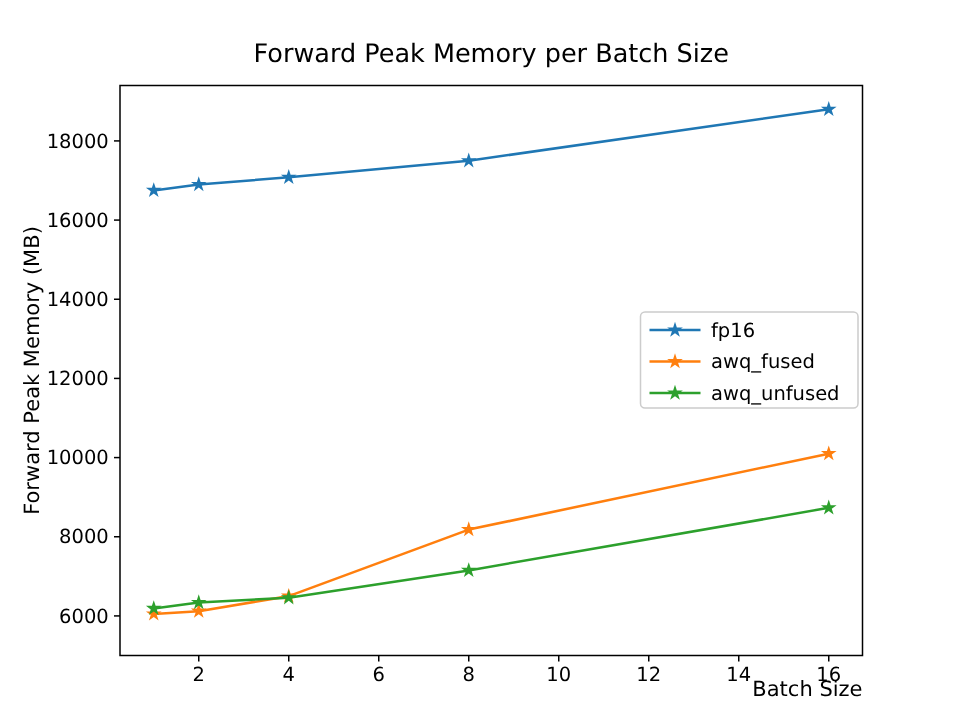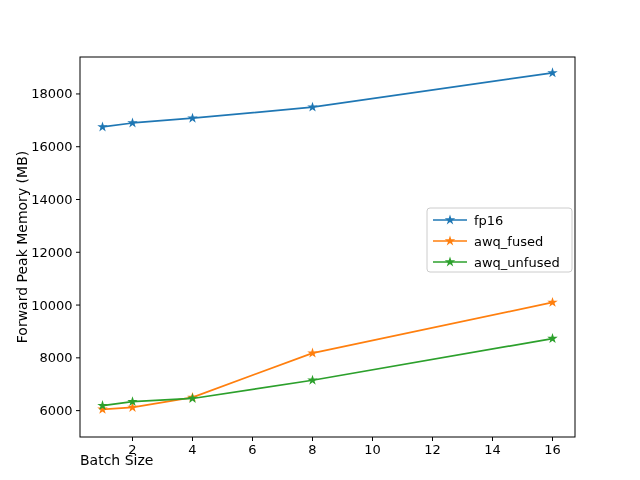--- a/index.html
+++ b/index.html
@@ -7,35 +7,36 @@
     position:relative;width:640px;height:480px;background:#ffffff;
     font-family:"DejaVu Sans","Liberation Sans",sans-serif;
     overflow:hidden;
   }
   #chart-title{
     position:absolute;left:80px;top:26px;width:495px;
     text-align:center;font-size:17px;color:#000000;white-space:nowrap;
   }
   #x-axis-label{
     position:absolute;left:80px;top:452px;width:495px;
-    text-align:left;font-size:14px;color:#000000;white-space:nowrap;
+    text-align:right;font-size:14px;color:#000000;white-space:nowrap;
   }
   #y-axis-label{
     position:absolute;left:22px;top:247px;width:0;height:0;
     font-size:14px;color:#000000;white-space:nowrap;
     transform:translate(-50%,-50%) rotate(-90deg);
     display:flex;align-items:center;justify-content:center;
   }
   svg{position:absolute;left:0;top:0;}
   text{font-family:"DejaVu Sans","Liberation Sans",sans-serif;}
 </style>
 </head>
 <body>
 
 <div id="figure">
+  <div id="chart-title">Forward Peak Memory per Batch Size</div>
   <div id="y-axis-label">Forward Peak Memory (MB)</div>
   <div id="x-axis-label">Batch Size</div>
   <svg id="plot-svg" width="640" height="480" viewBox="0 0 640 480">
       <rect x="80" y="57" width="495" height="380" fill="none" stroke="#000000" stroke-width="1"></rect>
       <line x1="132.5" y1="437" x2="132.5" y2="441" stroke="#000000" stroke-width="1"></line>
       <text x="132.5" y="454" text-anchor="middle" font-size="13px" fill="#000000">2</text>
       <line x1="192.5" y1="437" x2="192.5" y2="441" stroke="#000000" stroke-width="1"></line>
       <text x="192.5" y="454" text-anchor="middle" font-size="13px" fill="#000000">4</text>
       <line x1="252.5" y1="437" x2="252.5" y2="441" stroke="#000000" stroke-width="1"></line>
       <text x="252.5" y="454" text-anchor="middle" font-size="13px" fill="#000000">6</text>

